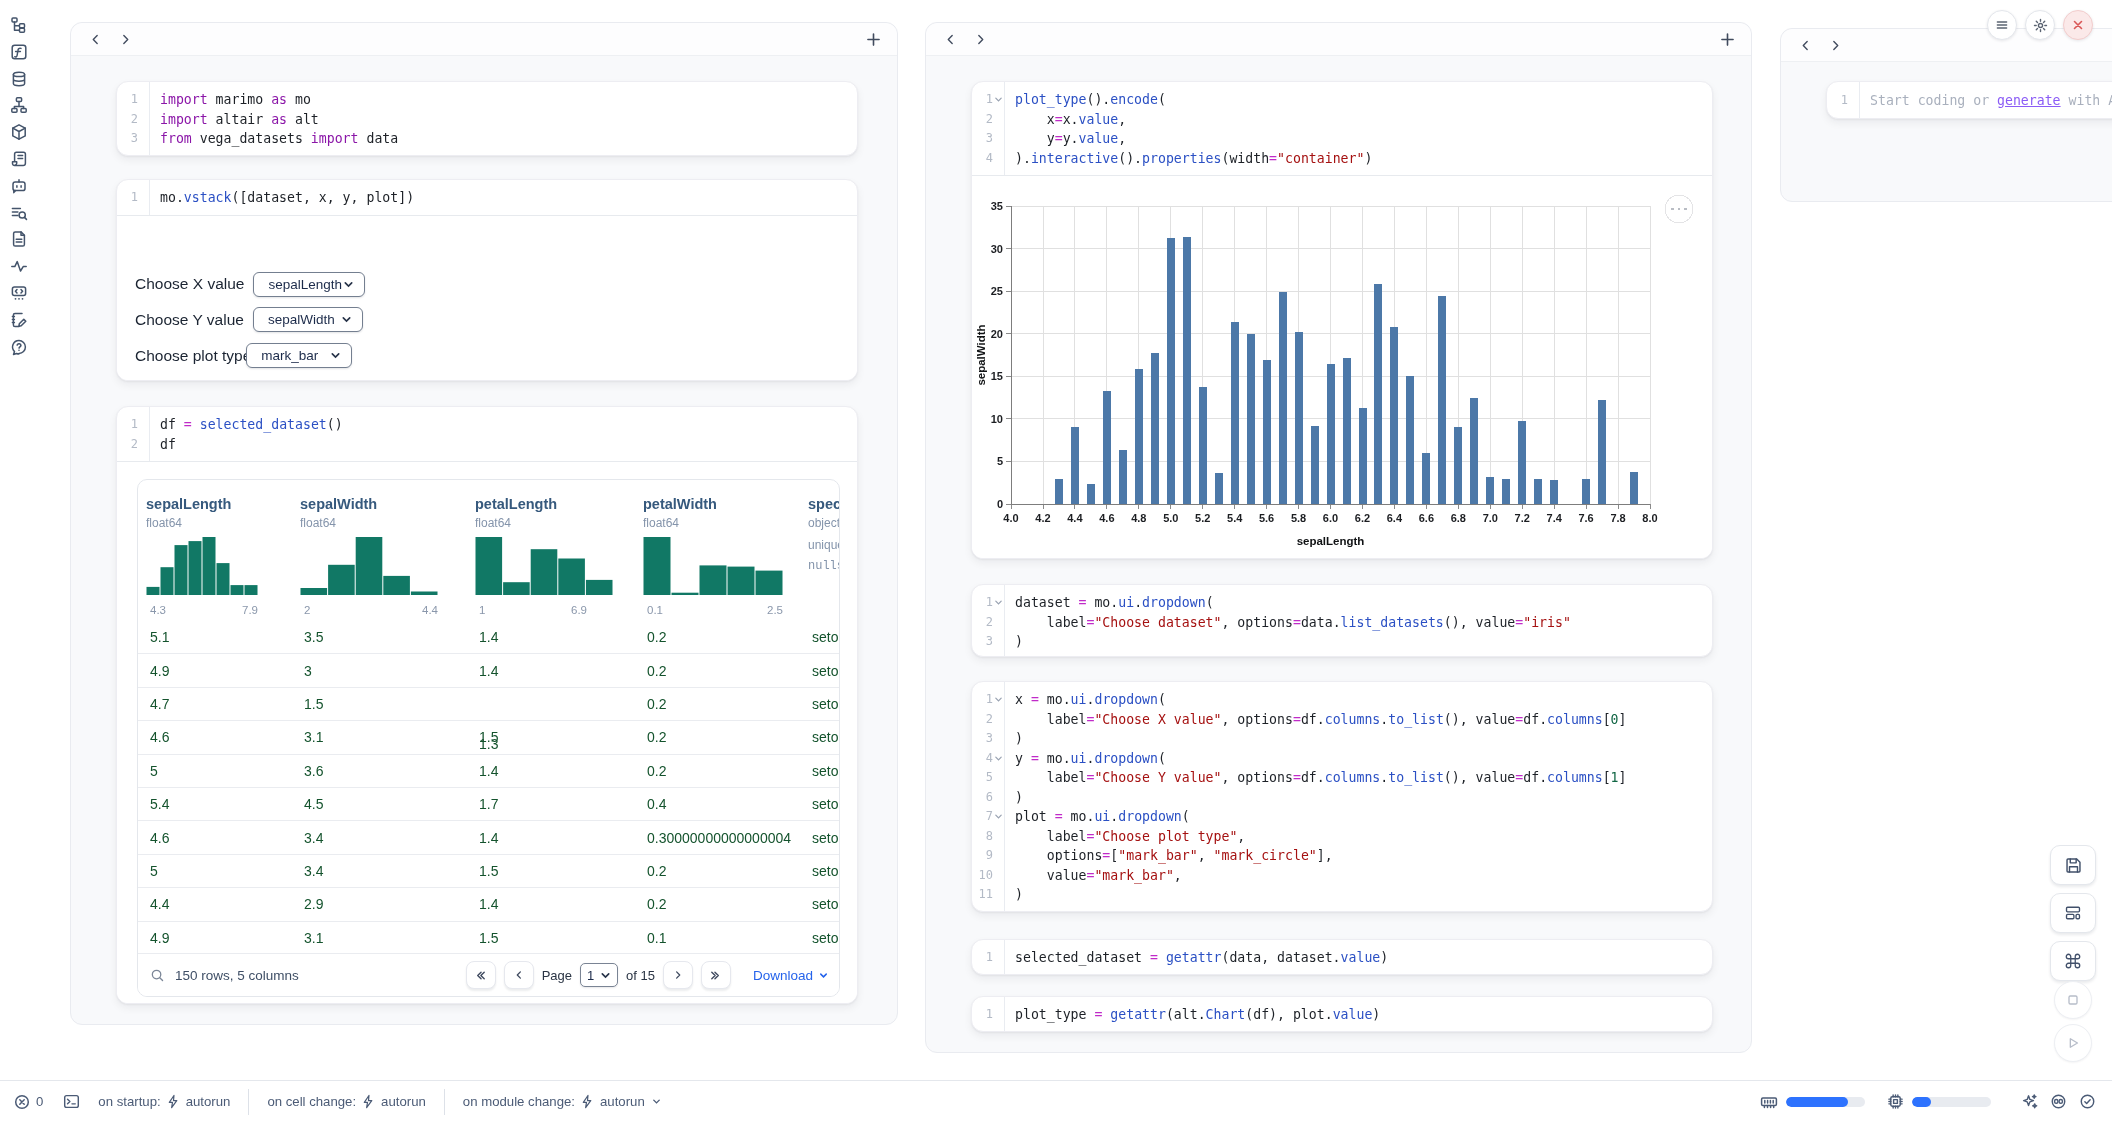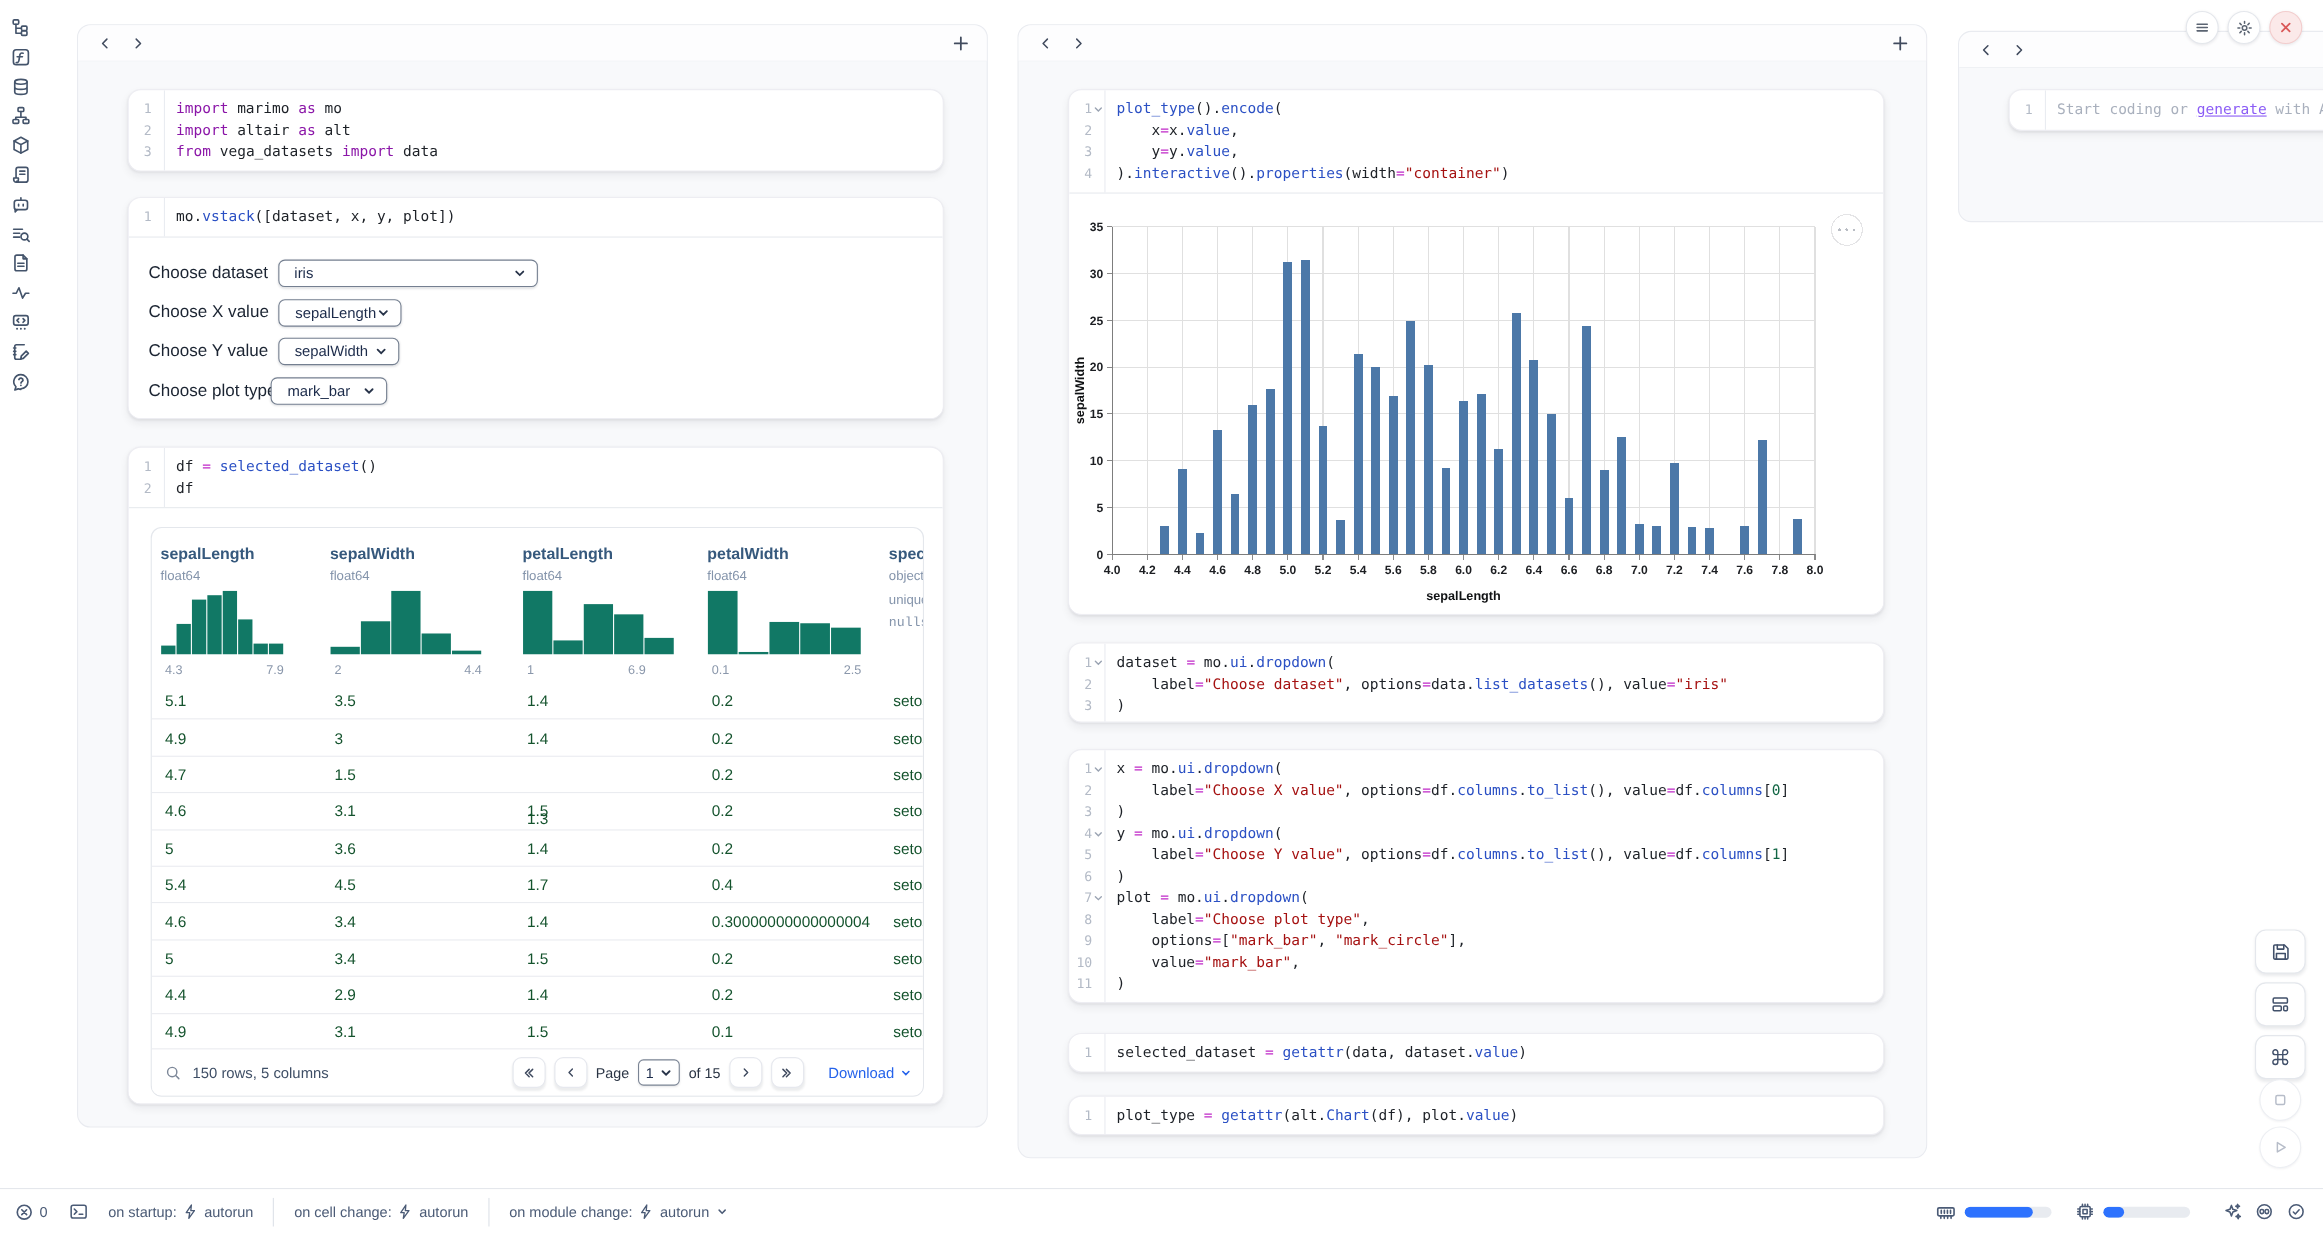--- a/index.html
+++ b/index.html
@@ -164,31 +164,20 @@
         <div class="cl"><span class="ln">2</span><span class="fold"></span><span class="ct"><span class="kw">import</span><span class="pl"> altair</span><span class="kw"> as</span><span class="pl"> alt</span></span></div>
         <div class="cl"><span class="ln">3</span><span class="fold"></span><span class="ct"><span class="kw">from</span><span class="pl"> vega_datasets</span><span class="kw"> import</span><span class="pl"> data</span></span></div>
       </div>
     </div>
     <div class="cell" style="left: 45px; top: 156px; width: 742px; height: 202px;">
       <div class="code divd" style="height: 35.5px;">
         <div class="gutline"></div>
         <div class="cl"><span class="ln">1</span><span class="fold"></span><span class="ct"><span class="pl">mo.</span><span class="fn">vstack</span><span class="pl">([dataset, x, y, plot])</span></span></div>
       </div>
       <div class="cellout" style="top: 36.5px;">
-        <div class="ddrow" style="left: 18px; top: 18px; height: 28px;">
-          <span class="ddlabel">Choose dataset</span>
-          <span class="sel" style="margin-left: 9px; width: 236px;">
-            <span>iris</span>
-            <span>
-              <svg width="11" height="11" viewBox="0 0 12 12" stroke="#273349" stroke-width="1.8" fill="none" stroke-linecap="round">
-                <path d="M2.5 4.2L6 7.7l3.5-3.5"></path>
-              </svg>
-            </span>
-          </span>
-        </div>
         <div class="ddrow" style="left: 18px; top: 53.5px; height: 28px; justify-content: space-between;">
           <span class="ddlabel">Choose X value</span>
           <span class="sel" style="margin-left: 9px; width: 112px;">
             <span>sepalLength</span>
             <span>
               <svg width="11" height="11" viewBox="0 0 12 12" stroke="#273349" stroke-width="1.8" fill="none" stroke-linecap="round">
                 <path d="M2.5 4.2L6 7.7l3.5-3.5"></path>
               </svg>
             </span>
           </span>

